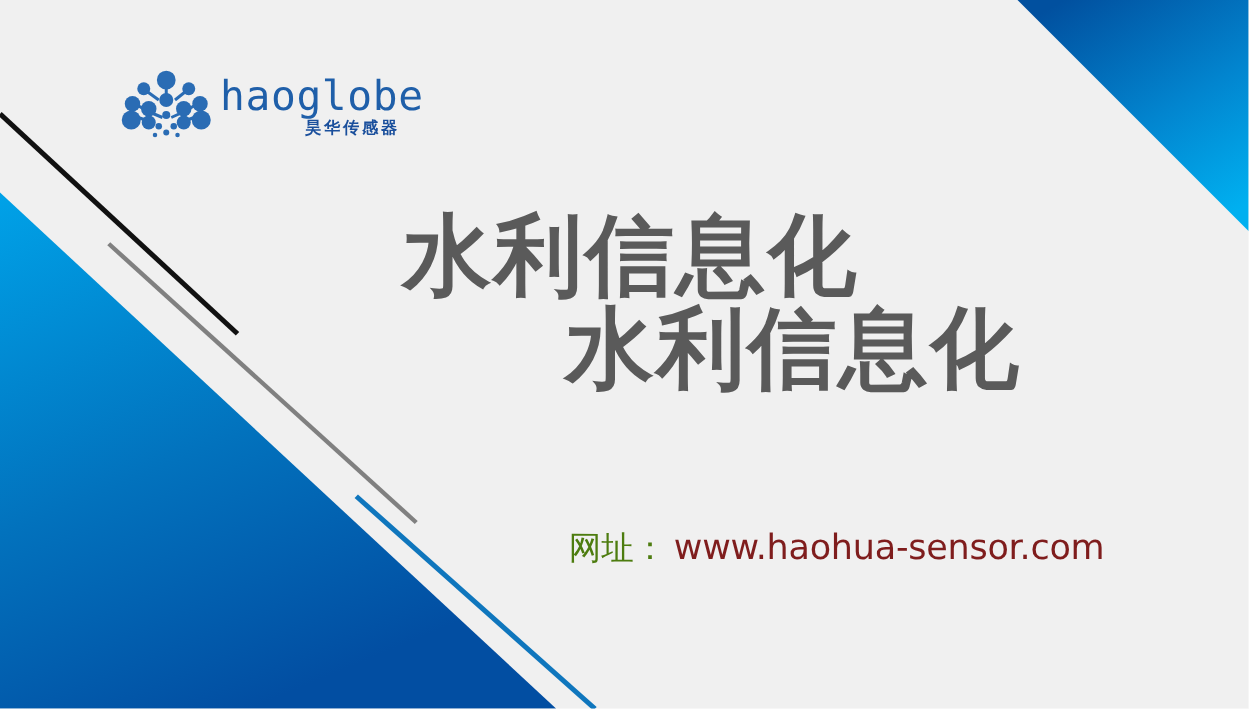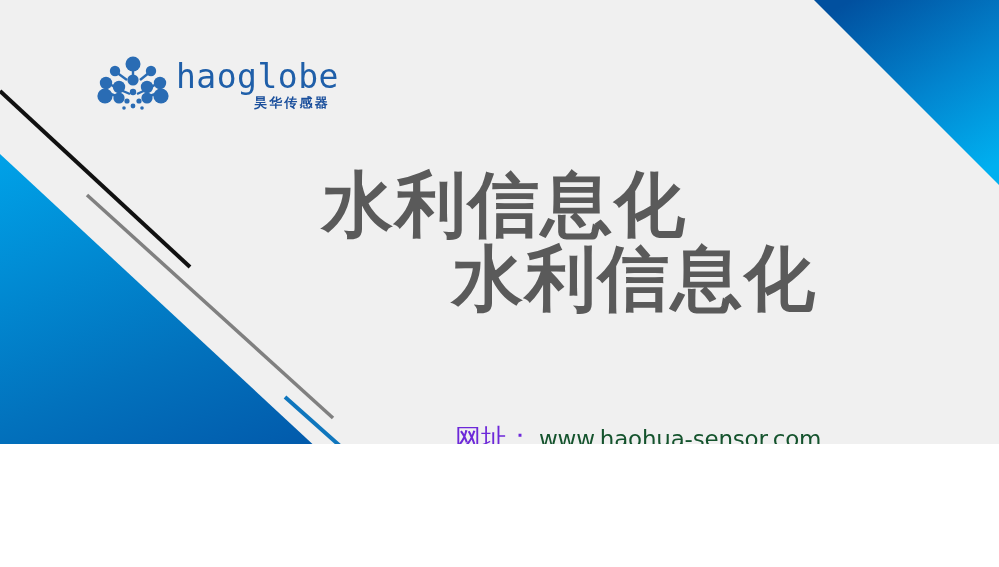--- a/index.html
+++ b/index.html
@@ -3,21 +3,21 @@
 <meta charset="utf-8">
 <style>
   html, body {
     margin: 0;
     padding: 0;
     background: #ffffff;
   }
   #slide {
     position: relative;
     width: 999px;
-    height: 444px;
+    height: 567px;
     overflow: hidden;
     background: #f0f0f0;
     font-family: "Liberation Sans", "DejaVu Sans", sans-serif;
   }
   #bg-svg {
     position: absolute;
     left: 0;
     top: 0;
     width: 999px;
     height: 567px;
@@ -53,21 +53,21 @@
     font-weight: 400;
   }
   #logo-subtitle {
     font-family: "DejaVu Sans", "Liberation Sans", sans-serif;
     font-size: 13px;
     line-height: 15px;
     letter-spacing: 2.2px;
     color: #1a4f9c;
     font-weight: 700;
     margin-top: 1px;
-    margin-right: 9px;
+    margin-right: 19px;
   }
   
   #title-block {
     position: absolute;
     left: 300px;
     top: 168px;
     width: 580px;
   }
   .title-line {
     font-family: "DejaVu Sans", "Liberation Sans", sans-serif;
@@ -85,27 +85,27 @@
     position: absolute;
     left: 455px;
     top: 421px;
     display: flex;
     align-items: baseline;
     white-space: nowrap;
   }
   #website-label {
     font-family: "DejaVu Sans", "Liberation Sans", sans-serif;
     font-size: 26px;
-    color: #6d28d9;
+    color: #4d7c0f;
     letter-spacing: 0px;
   }
   #website-url {
     font-family: "DejaVu Sans", "Liberation Sans", sans-serif;
-    font-size: 23px;
-    color: #14532d;
+    font-size: 28px;
+    color: #7f1d1d;
     margin-left: 6px;
     letter-spacing: -0.2px;
   }
 </style>
 </head>
 <body>
 
 <div id="slide">
 
   <svg id="bg-svg" viewBox="0 0 999 567" preserveAspectRatio="none">

